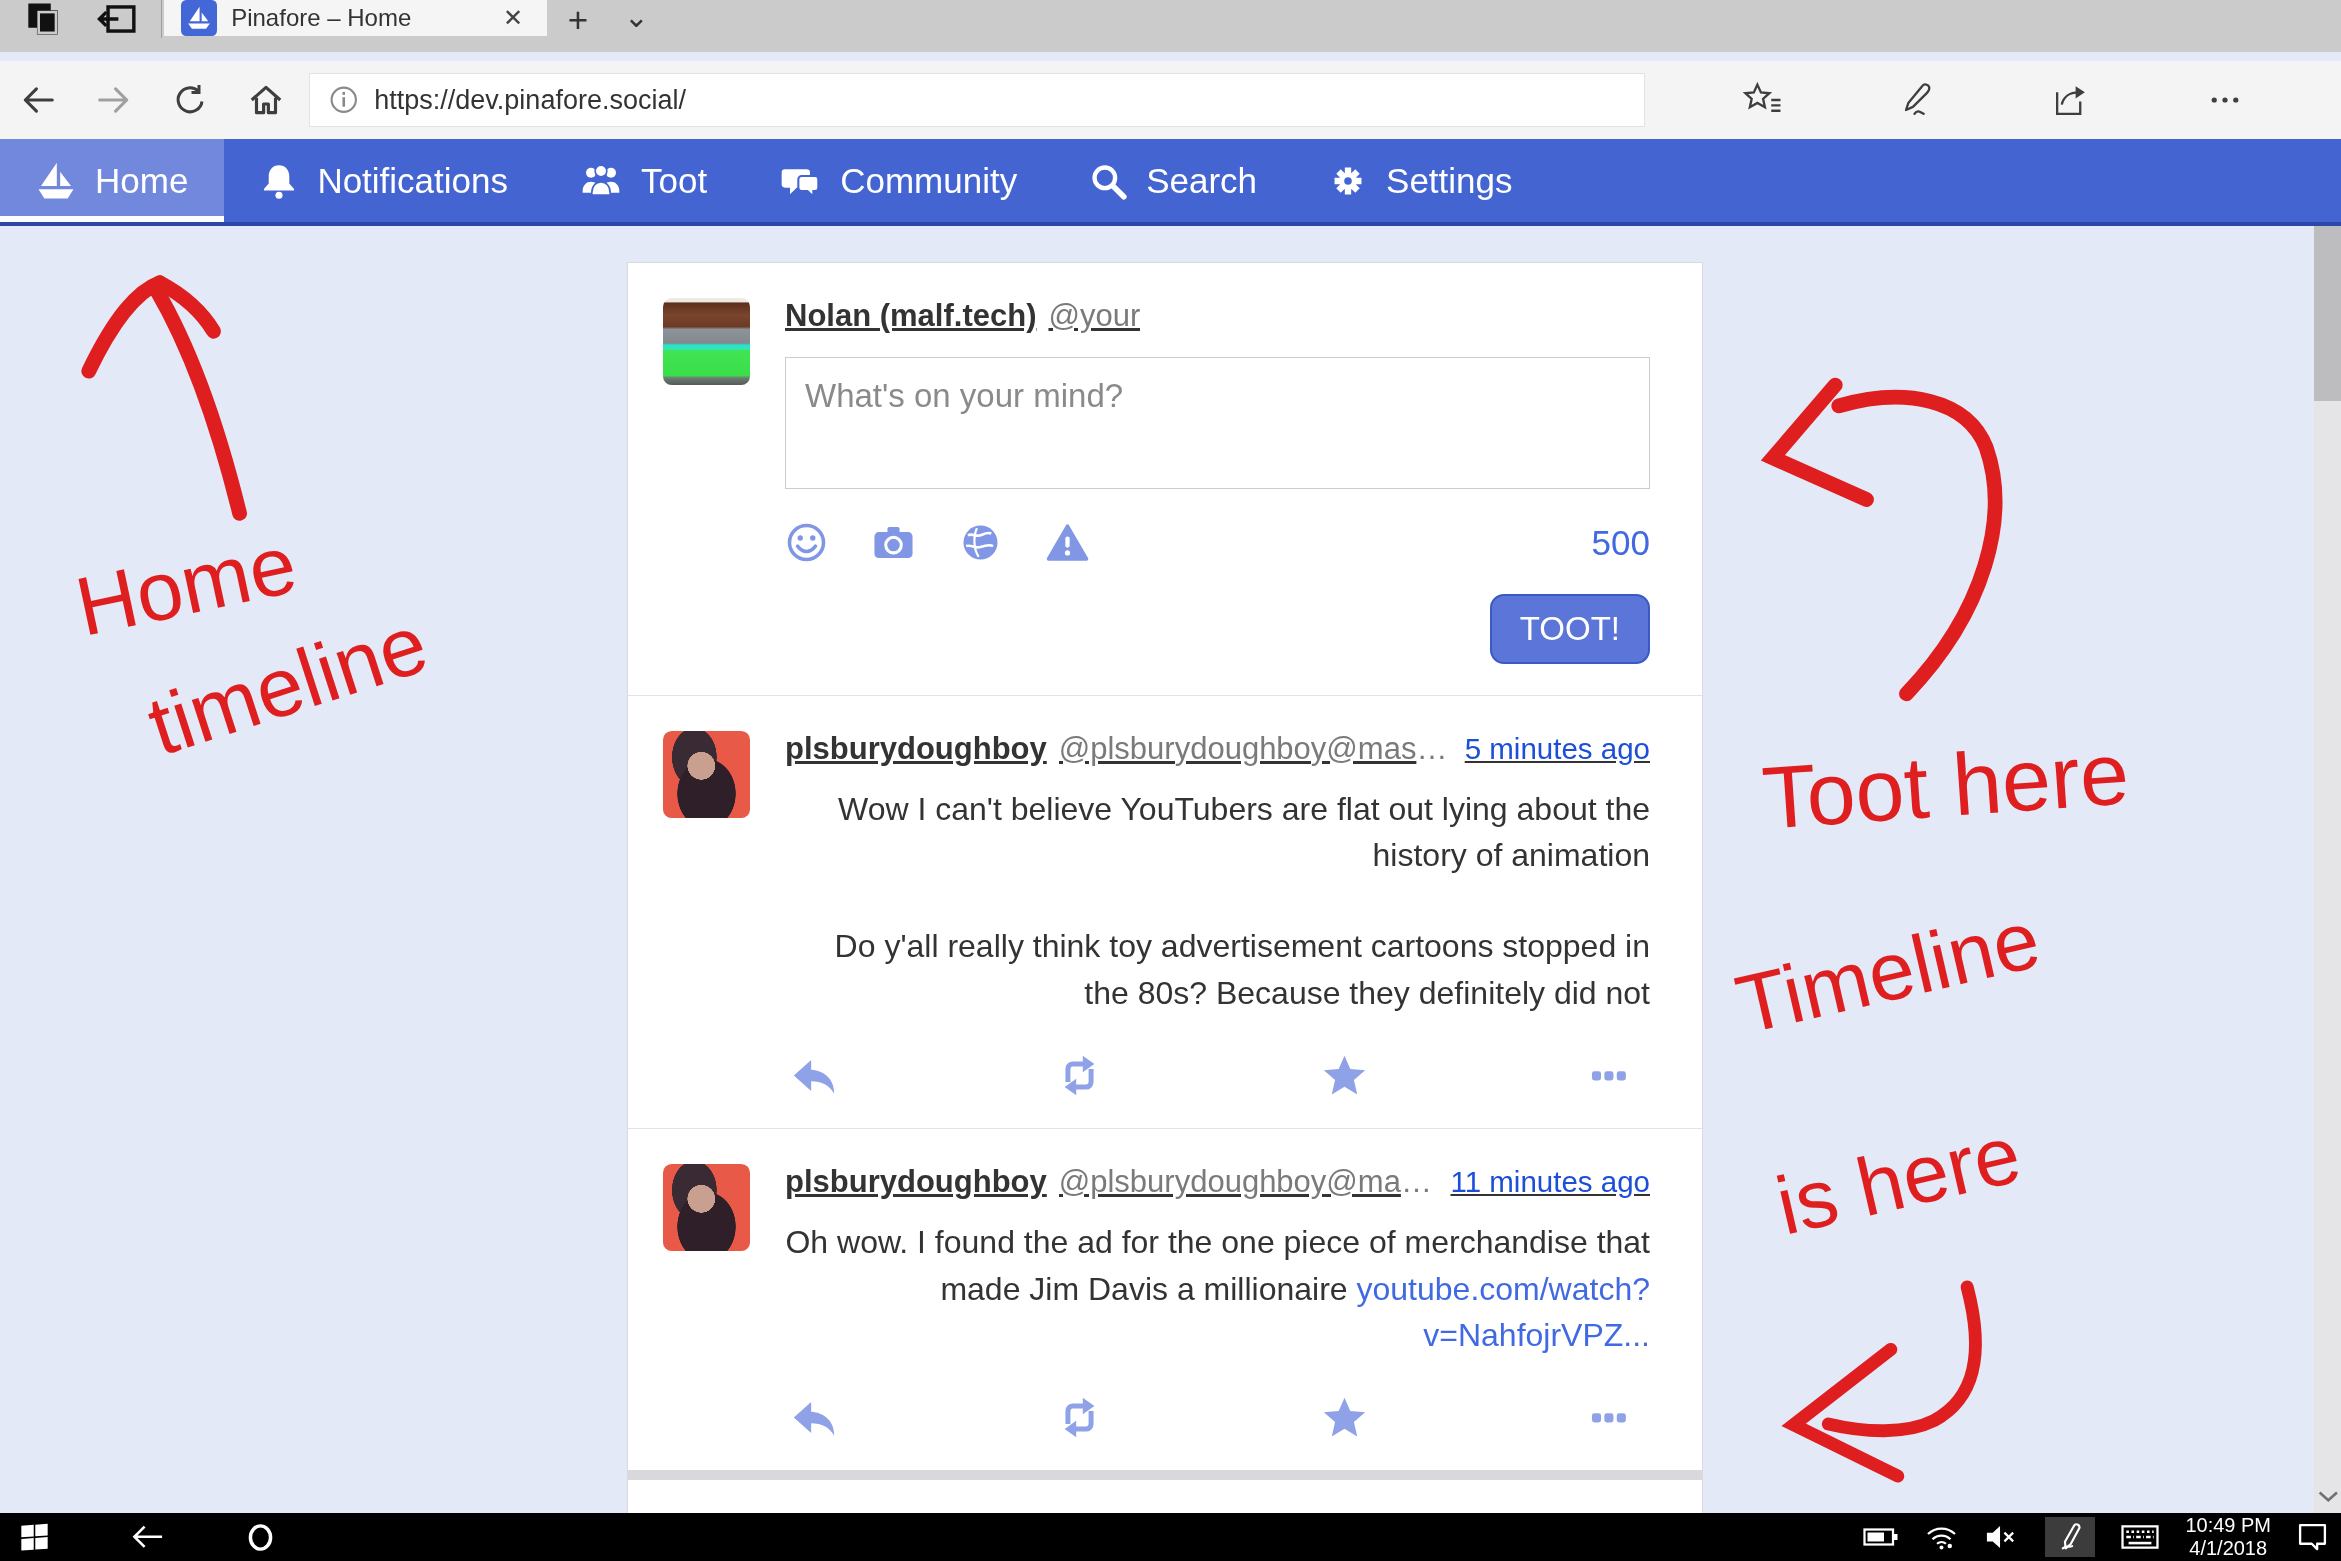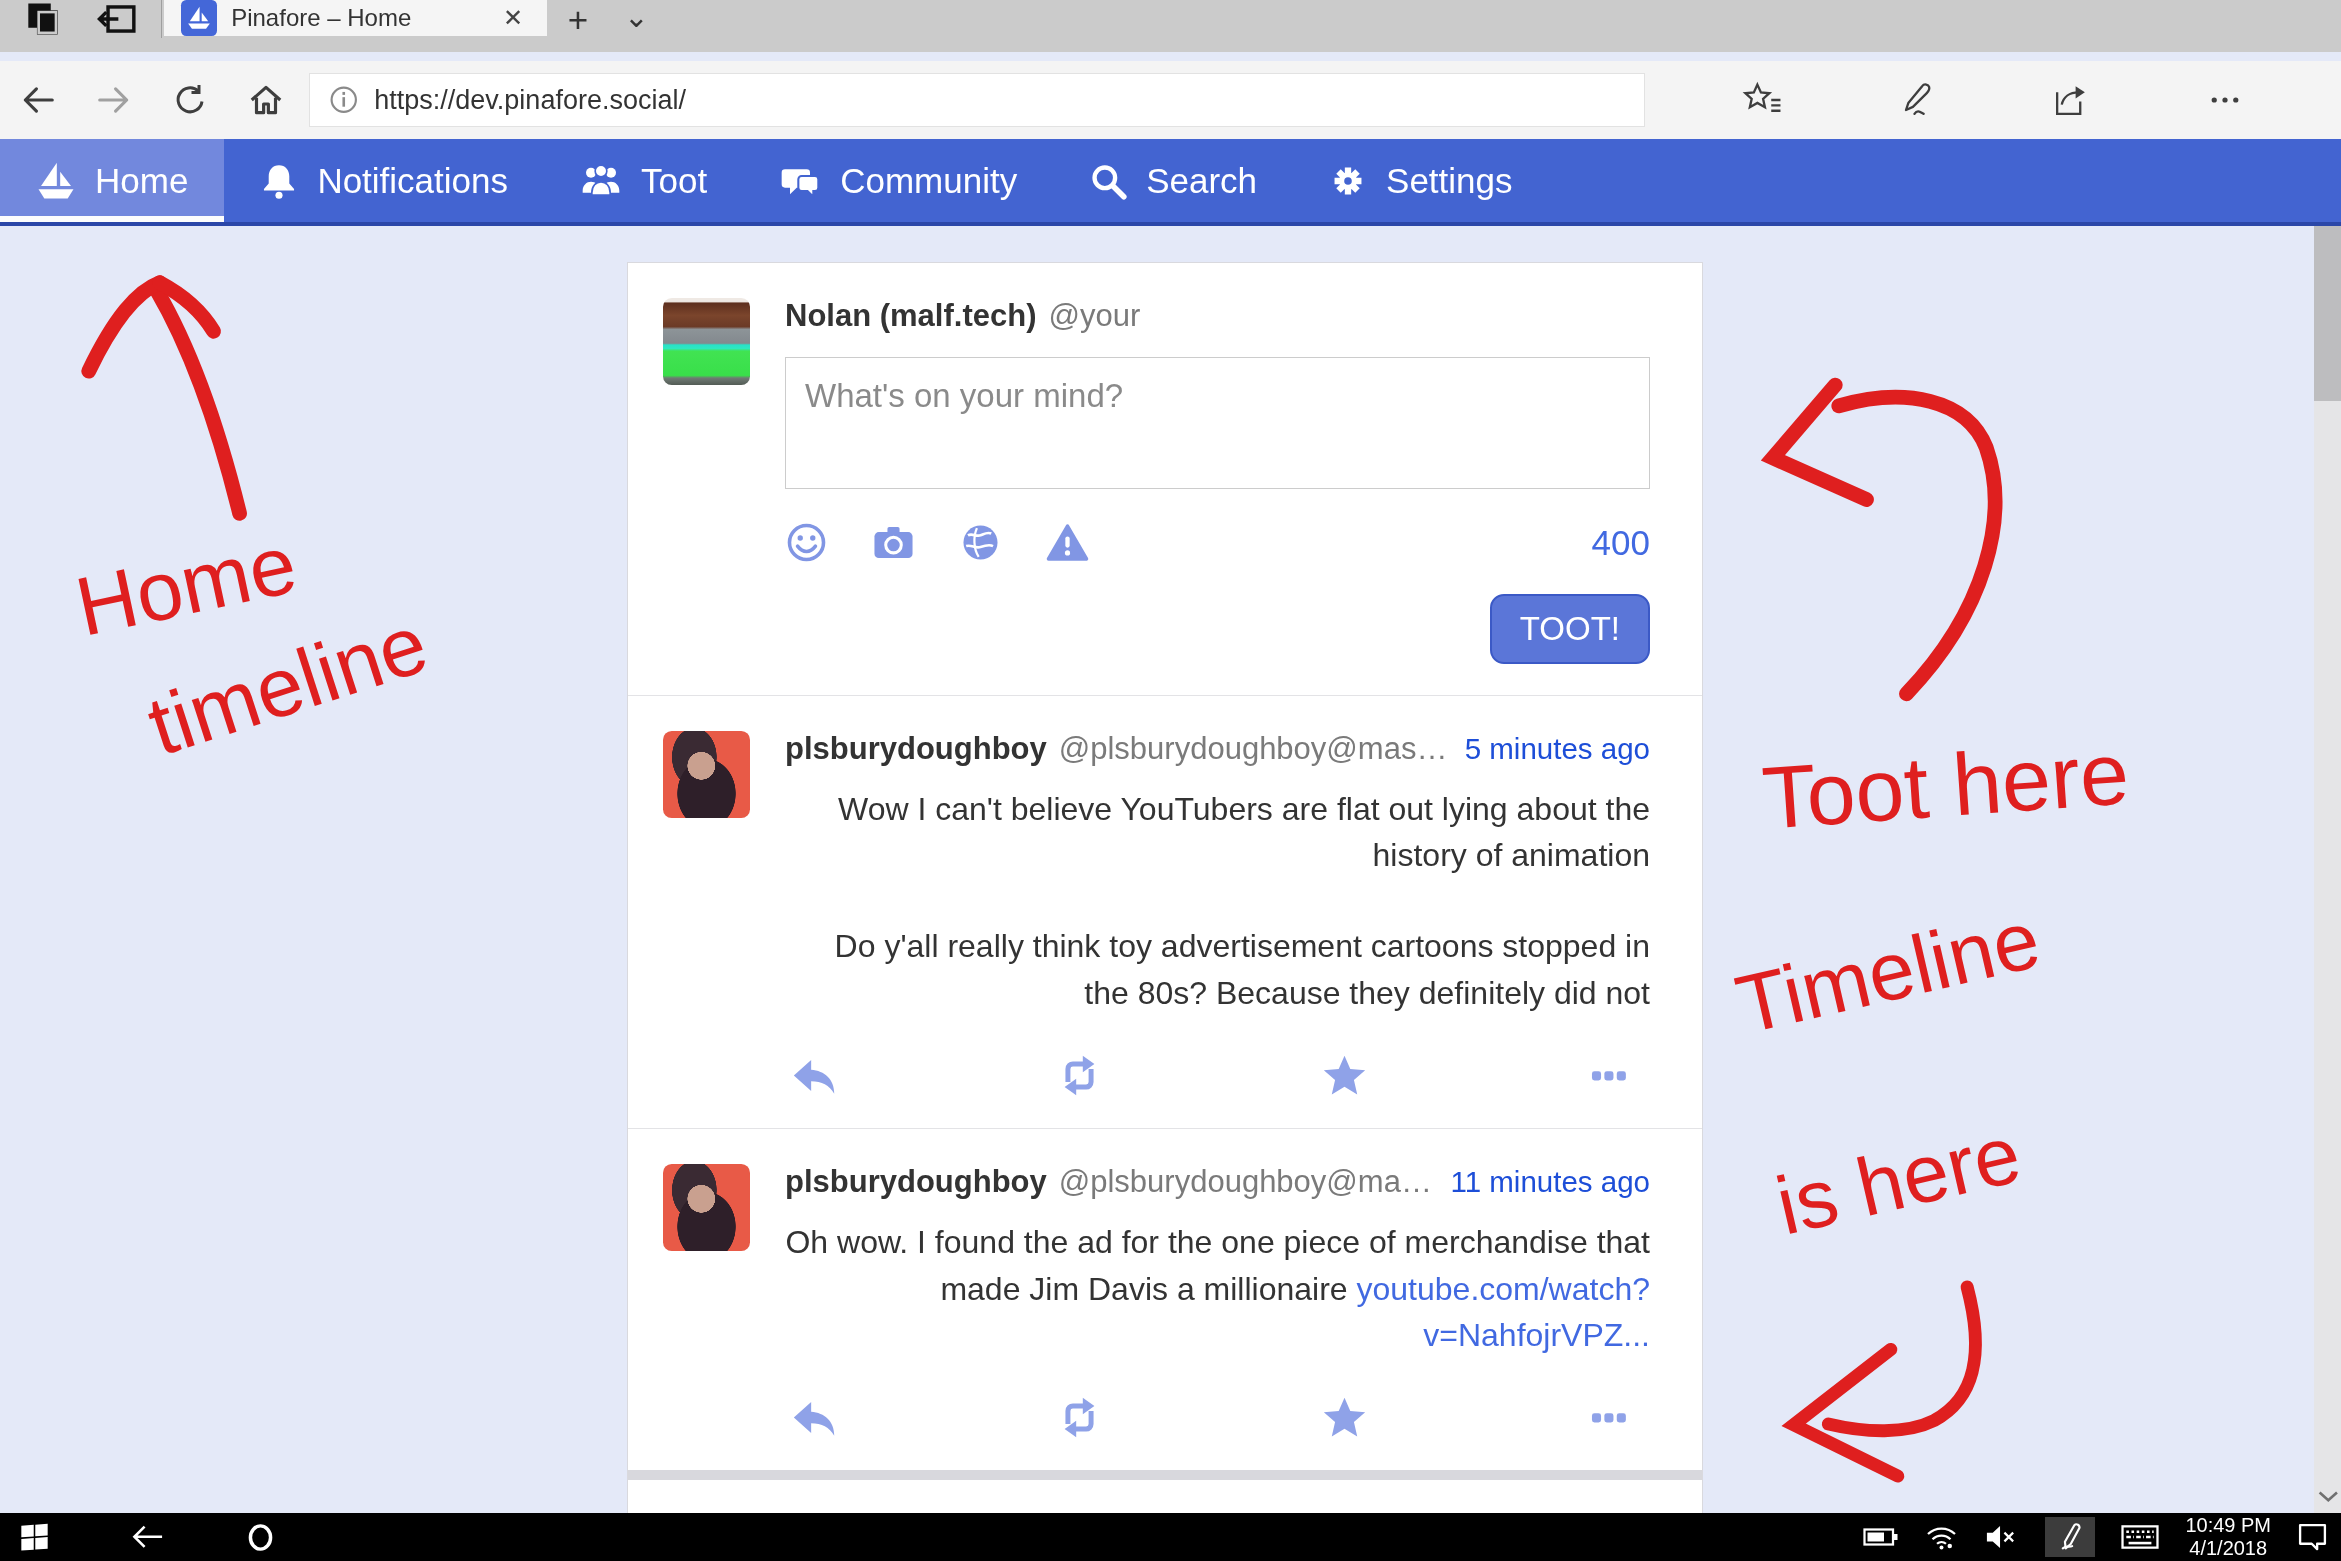--- a/index.html
+++ b/index.html
@@ -30,21 +30,21 @@
   .nav-item{display:flex;align-items:center;gap:19px;padding:0 36px;font-size:35px;color:#fff;}
   .nav-item.active{background:#7288dd;box-shadow:inset 0 -6px 0 #fdfdfd;}
   
   .content{position:absolute;top:226px;left:0;right:0;bottom:48px;background:#e4e9f8;overflow:hidden;}
   .column{margin:36px 0 0 627px;width:1076px;background:#fff;border:0.9px solid #d9d9de;box-sizing:border-box;}
   .section{padding:35px 52px 31px 35px;display:flex;gap:35px;}
   .avatar{width:87px;height:87px;border-radius:8.7px;flex:none;}
   .av-nolan{background:linear-gradient(180deg,#efe9e4 0%,#efe9e4 4%,#5e2f1e 6%,#7b452c 20%,#6b3a26 33%,#8d9498 36%,#83898e 52%,#27e2c8 54%,#2fe7c0 58%,#41e352 61%,#39df4a 89%,#6f7a74 92%,#535c55 100%);}
   .av-pls{background:radial-gradient(circle 14px at 44% 40%,#c9a08f 0 98%,transparent 100%),radial-gradient(ellipse 29.5px 35px at 50% 72%,#2e1f29 0 98%,transparent 100%),radial-gradient(ellipse 22.6px 29.5px at 36% 30%,#3a2a33 0 98%,transparent 100%),#e85a47;}
   .main{flex:1;min-width:0;}
-  .userline{font-size:31px;color:#333;display:flex;gap:12px;align-items:baseline;white-space:nowrap;}
+  .userline{font-size:31px;color:#333;display:flex;gap:12px;align-items:baseline;white-space:nowrap;text-decoration:underline;}
   .userline .name{font-weight:bold;}
   .userline .handle{color:#7a7a7a;overflow:hidden;text-overflow:ellipsis;}
   .userline .time{color:#1d4ed8;margin-left:auto;font-size:29.5px;flex:none;}
   .composebox{margin-top:22.6px;width:100%;height:132px;border:0.9px solid #ccc;box-sizing:border-box;font-size:33px;color:#333;padding:19px;font-family:inherit;resize:none;background:#fff;}
   .composebox::placeholder{color:#8a8a8a;}
   .compose-iconrow{margin-top:29.5px;display:flex;align-items:center;gap:43px;}
   .charcount{margin-left:auto;font-size:35px;color:#4169e1;}
   .toot-row{margin-top:29.5px;display:flex;justify-content:flex-end;}
   .toot-btn{background:#5b76d8;border:2.6px solid #3b59c6;border-radius:14px;color:#fff;font-size:33px;padding:14px 28px;font-family:inherit;}
   .status{border-top:1.7px solid #e3e3e6;}
@@ -263,21 +263,21 @@
                 <path d="M20 8c-4 9-4 23 2 32" stroke="#fff" stroke-width="2.5" fill="none"></path>
               </svg>
           </span>
           <span>
             <svg width="45" height="43" viewBox="0 0 52 48">
                 <path d="M26 5 48 43H4z" fill="#8196e4" stroke="#8196e4" stroke-width="4" stroke-linejoin="round"></path>
                 <rect x="23.5" y="17" width="5" height="13" rx="2.5" fill="#fff"></rect>
                 <circle cx="26" cy="36" r="3" fill="#fff"></circle>
               </svg>
           </span>
-          <span class="charcount">400</span>
+          <span class="charcount">500</span>
         </div>
         <div class="toot-row">
           <button class="toot-btn">TOOT!</button>
         </div>
       </div>
     </div>
 
     <div class="section status">
       <div class="avatar av-pls"></div>
       <div class="main">

